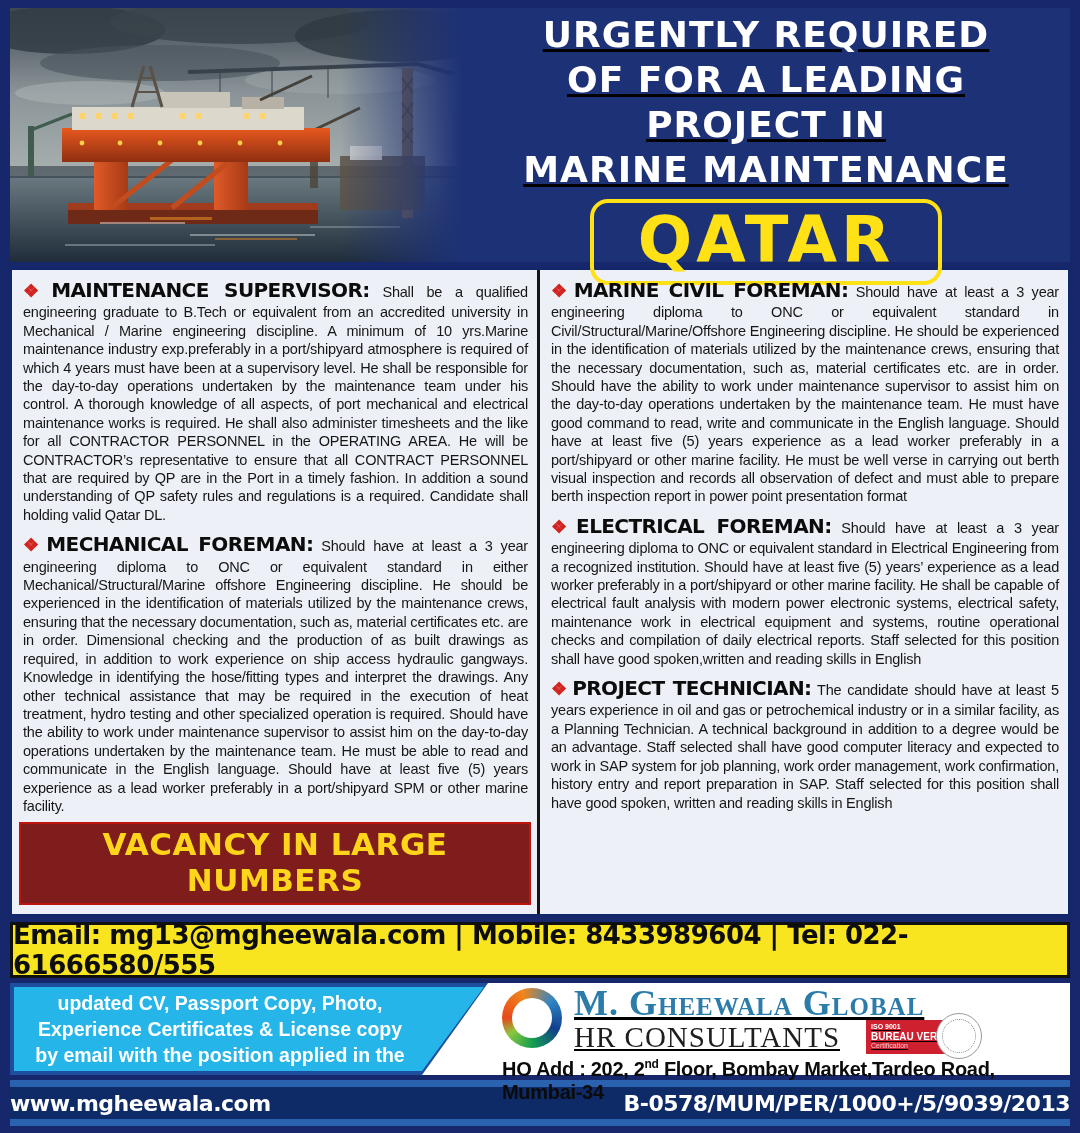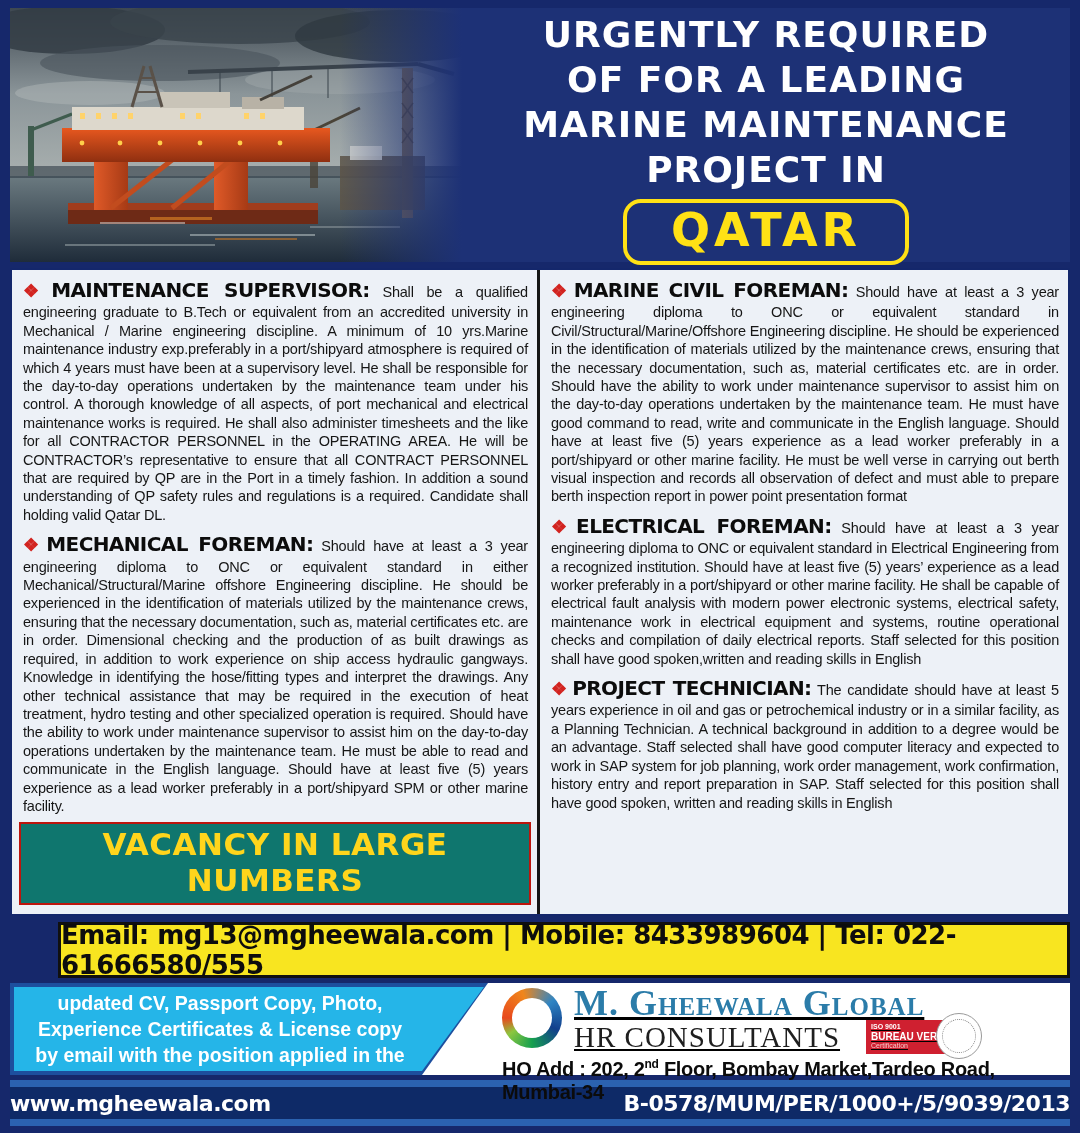--- a/index.html
+++ b/index.html
@@ -6,34 +6,34 @@
   html,body { background:#444; }
   .page {
     width:1080px; height:1133px;
     background:#16286b;
     padding:8px 10px 0;
     overflow:hidden;
     font-family:"Liberation Sans", sans-serif;
     position:relative;
   }
   
-  .top { height:254px; display:flex; background:#1d3176; }
+  .top { height:254px; display:flex; background:#1d3176;text-decoration:underline; }
   .photo-wrap { width:452px; height:254px; flex:none; position:relative; }
   .photo-wrap svg { display:block; width:100%; height:100%; }
   .headline { flex:1; text-align:center; padding-top:4px; color:#fff; }
   .headline-line {
     font-family:"DejaVu Sans", sans-serif;
     font-weight:bold; font-size:36px; line-height:45px; letter-spacing:1px;
   }
   .qatar-box {
     display:inline-block; margin-top:7px;
     border:4px solid #ffe115; border-radius:18px;
     padding:0 44px 4px;
     font-family:"DejaVu Sans", sans-serif;
-    font-weight:bold; font-size:46px; letter-spacing:4px;
+    font-weight:bold; font-size:64px; letter-spacing:4px;
     color:#ffe115;
   }
   
   .main {
     margin-top:6px; height:648px;
     background:#edf1f7; border:2px solid #14276b;
     display:flex;
   }
   .col { width:50%; padding:5px 9px 6px 11px; display:flex; flex-direction:column; overflow:hidden; }
   .col-left { border-right:3px solid #151515; }
@@ -45,33 +45,33 @@
   .job-bullet {
     color:#d2231f; font-size:18px; font-weight:bold; padding-right:3px;
     letter-spacing:0;
   }
   .job-title {
     font-family:"DejaVu Sans", sans-serif;
     font-size:20px; font-weight:bold; letter-spacing:-0.6px; color:#0c0c0c;
   }
   .vacancy {
     margin:auto -3px 3px -4px;
-    background:#0f766e; border:2px solid #bd150d;
+    background:#7f1d1d; border:2px solid #bd150d;
     color:#ffd51c; text-align:center;
     font-family:"DejaVu Sans", sans-serif;
     font-weight:bold; font-size:31px; letter-spacing:0.5px;
     padding:2px 0 5px;
   }
   
   .contact {
     margin-top:6px; height:56px;
     background:#f8e520; border:3px solid #101010;
     display:flex; align-items:center; justify-content:center;
     font-family:"DejaVu Sans", sans-serif;
-    font-weight:bold; font-size:26px; color:#0d0d0d; letter-spacing:-0.5px;margin-left:48px;
+    font-weight:bold; font-size:26px; color:#0d0d0d; letter-spacing:-0.5px;
   }
   
   .bottom { margin-top:5px; height:92px; background:#ffffff; display:flex; }
   .note-outer {
     width:478px; height:100%; flex:none; position:relative;
     background:#1d4f9e;
     clip-path:polygon(0 0, 100% 0, calc(100% - 66px) 100%, 0 100%);
   }
   .note-inner {
     position:absolute; inset:4px;
@@ -219,22 +219,22 @@
         <rect x="55" y="236" width="150" height="2" fill="#c3cccd" opacity="0.4"></rect>
         <rect x="140" y="209" width="62" height="3" fill="#d27a23" opacity="0.7"></rect>
         <rect x="205" y="230" width="82" height="2" fill="#d27a23" opacity="0.55"></rect>
         <rect x="300" y="218" width="90" height="2" fill="#aeb7b8" opacity="0.4"></rect>
         <rect x="330" y="0" width="122" height="254" fill="url(#fade)"></rect>
       </svg>
     </div>
     <div class="headline">
       <div class="headline-line">URGENTLY REQUIRED</div>
       <div class="headline-line">OF FOR A LEADING</div>
+      <div class="headline-line">PROJECT IN</div>
       <div class="headline-line">MARINE MAINTENANCE</div>
-      <div class="headline-line">PROJECT IN</div>
       <div class="qatar-box">QATAR</div>
     </div>
   </div>
 
   <div class="main">
     <div class="col col-left">
       <p class="job">
         <span class="job-bullet">❖</span><span class="job-title">MAINTENANCE SUPERVISOR:</span>
         <span>Shall be a qualified engineering graduate to B.Tech or equivalent from an accredited university in Mechanical / Marine engineering discipline. A minimum of 10 yrs.Marine maintenance industry exp.preferably in a port/shipyard atmosphere is required of which 4 years must have been at a supervisory level. He shall be responsible for the day-to-day operations undertaken by the maintenance team under his control. A thorough knowledge of all aspects, of port mechanical and electrical maintenance works is required. He shall also administer timesheets and the like for all CONTRACTOR PERSONNEL in the OPERATING AREA. He will be CONTRACTOR’s representative to ensure that all CONTRACT PERSONNEL that are required by QP are in the Port in a timely fashion. In addition a sound understanding of QP safety rules and regulations is a required. Candidate shall holding valid Qatar DL.</span>
       </p>

